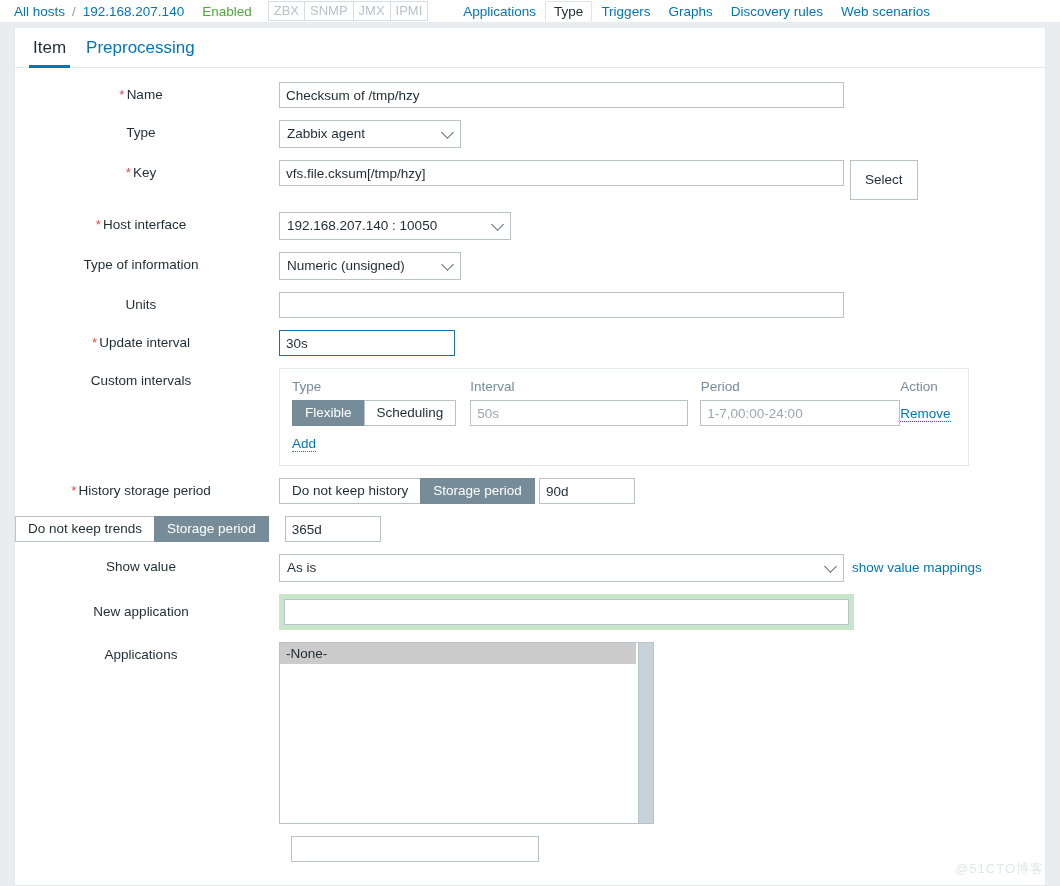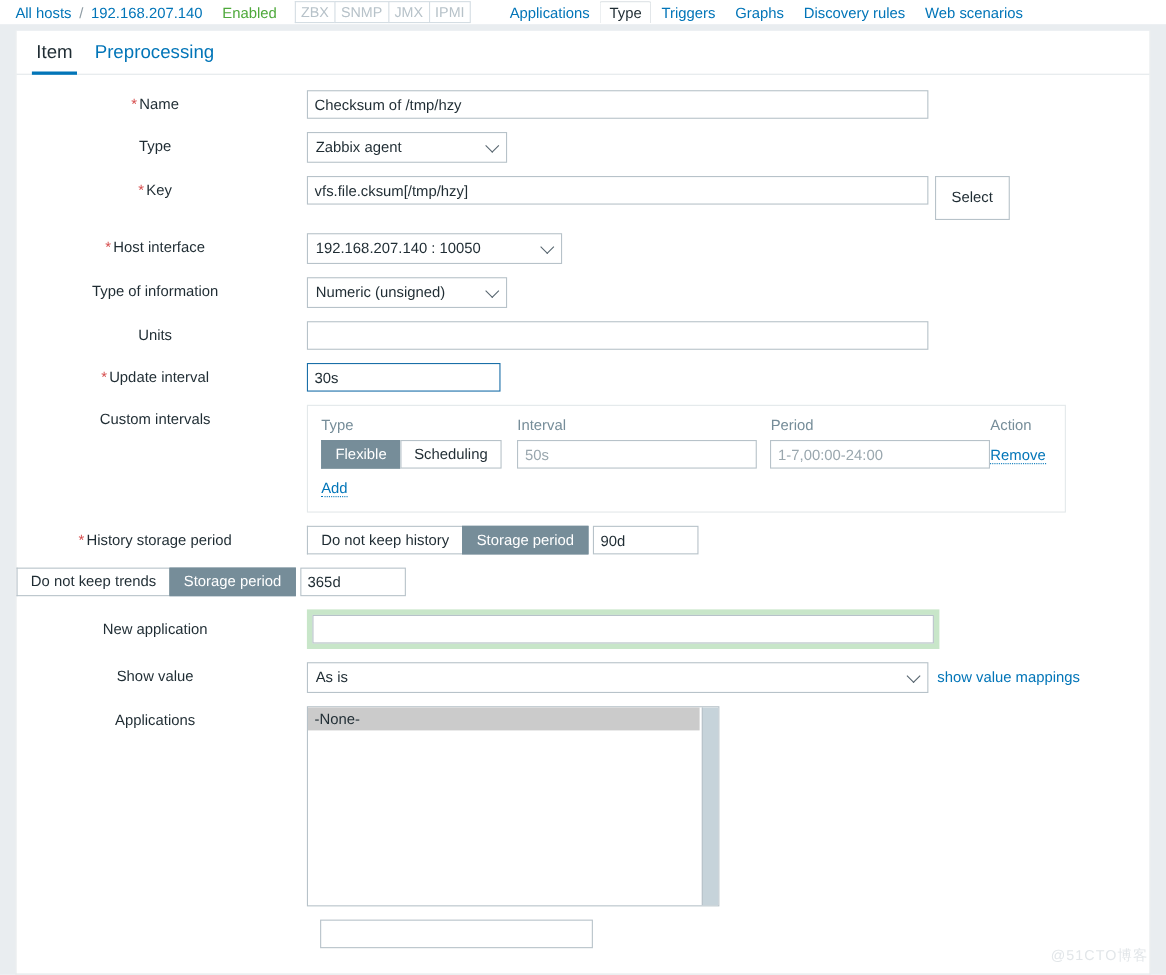--- a/index.html
+++ b/index.html
@@ -430,45 +430,45 @@
         <input class="txt w-small" style="margin-left: 4px;" type="text" value="90d">
       </div>
     </div>
 
     <div class="row">
       <div class="ctl">
         <div class="seg">
           <div class="segbtn">Do not keep trends</div>
           <div class="segbtn on">Storage period</div>
         </div>
-        <input class="txt w-small" style="margin-left: 4px;" type="text" value="365d">
-      </div>
-    </div>
-
-    <div class="row">
-      <div class="lab" style="padding-top:10px;">New application</div>
-      <div class="ctl">
-        <div class="greenring">
-          <input class="txt w-newapp" type="text" value="" style="">
-        </div>
+        <input class="txt w-small" style="margin-left: 16px;" type="text" value="365d">
       </div>
     </div>
 
     <div class="row">
       <div class="lab">Show value</div>
       <div class="ctl">
         <div class="sel w-showval">
           <div class="selbox">As is</div>
           <span class="chev"></span>
         </div>
         <a class="sidelink">show value mappings</a>
       </div>
     </div>
 
     <div class="row">
+      <div class="lab" style="padding-top:10px;">New application</div>
+      <div class="ctl">
+        <div class="greenring">
+          <input class="txt w-newapp" type="text" value="" style="">
+        </div>
+      </div>
+    </div>
+
+    <div class="row">
       <div class="lab">Applications</div>
       <div class="ctl">
         <div class="listbox">
           <div class="opt selected">-None-</div>
           <div class="sbar"></div>
         </div>
       </div>
     </div>
 
     <div class="row">

